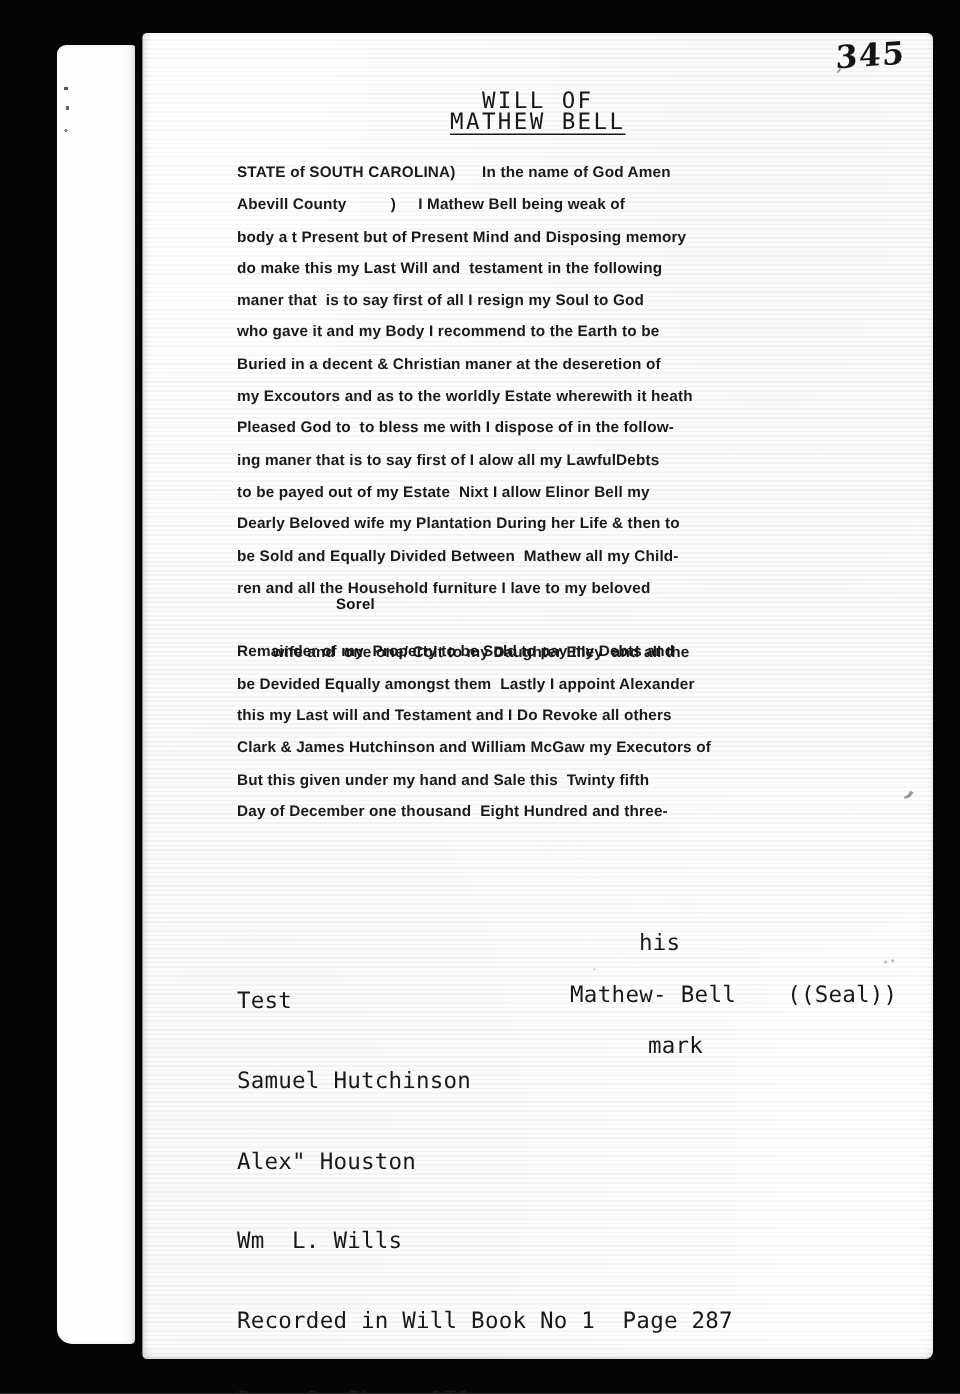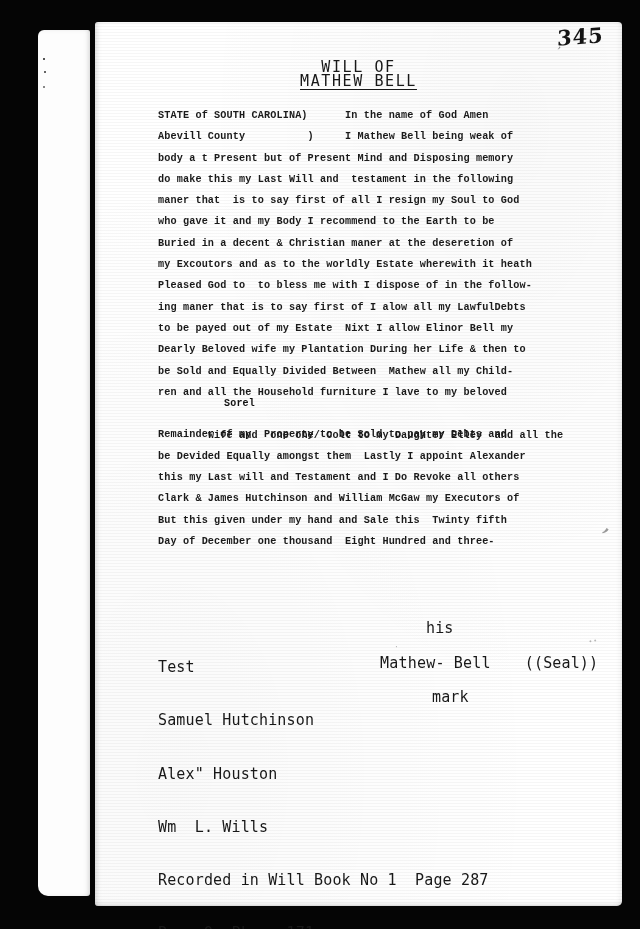--- a/index.html
+++ b/index.html
@@ -112,21 +112,21 @@
   
   .body-block {
     position: absolute;
     left: 63px;
     top: 88px;
     width: 440px;
   }
   .line {
     height: 21.3px;
     white-space: pre;
-    font-family: Liberation Mono, monospace;
+    font-family: Liberation Sans, sans-serif;
     font-size: 10.2px;
     font-weight: bold;
     color: #1a1a1a;
     letter-spacing: .12px;
     position: relative;
   }
 
   
   .interline {
     position: absolute;

